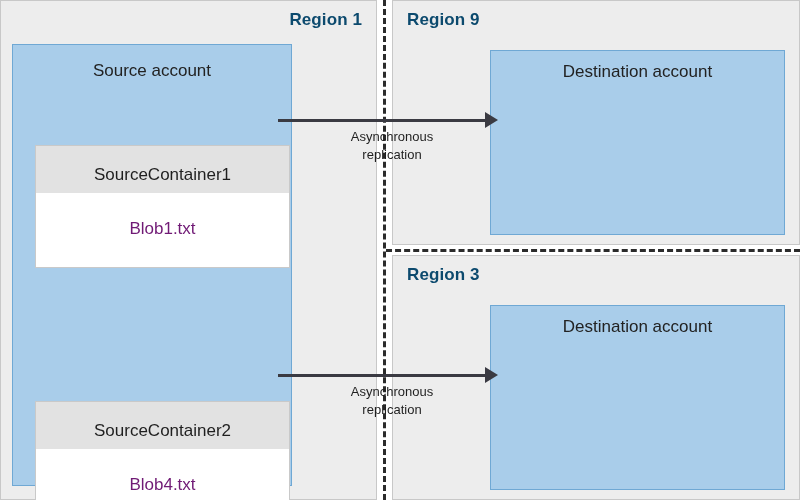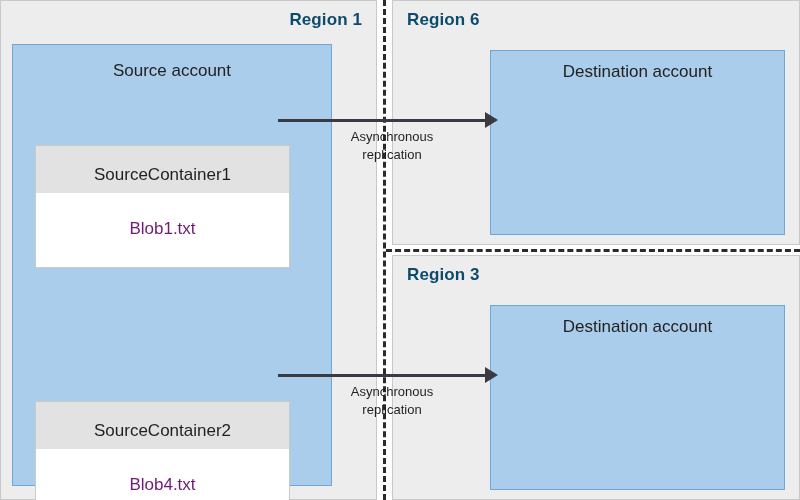--- a/index.html
+++ b/index.html
@@ -61,21 +61,21 @@
     border-top: 3px dashed #2b2b2b;
   }
 
   
   .account {
     position: absolute;
     background: #a9cdea;
     border: 1px solid #6fa8d4;
     box-sizing: border-box;
   }
-  #source-account      { left: 12px;  top: 44px;  width: 320px; height: 442px; }
+  #source-account      { left: 12px;  top: 44px;  width: 280px; height: 442px; }
   #destination-account-1 { left: 490px; top: 50px; width: 295px; height: 185px; }
   #destination-account-2 { left: 490px; top: 305px; width: 295px; height: 185px; }
 
   .account-title {
     position: absolute;
     left: 0;
     right: 0;
     text-align: center;
     font-size: 17px;
     color: #222222;
@@ -156,21 +156,21 @@
 </head>
 <body>
 
 <div id="diagram">
 
   <div class="region" id="region-1">
     <div class="region-label">Region 1</div>
   </div>
 
   <div class="region" id="region-2">
-    <div class="region-label">Region 6</div>
+    <div class="region-label">Region 9</div>
   </div>
 
   <div class="region" id="region-3">
     <div class="region-label">Region 3</div>
   </div>
 
   <div class="divider-vertical"></div>
   <div class="divider-horizontal"></div>
 
   <div class="account" id="source-account">

